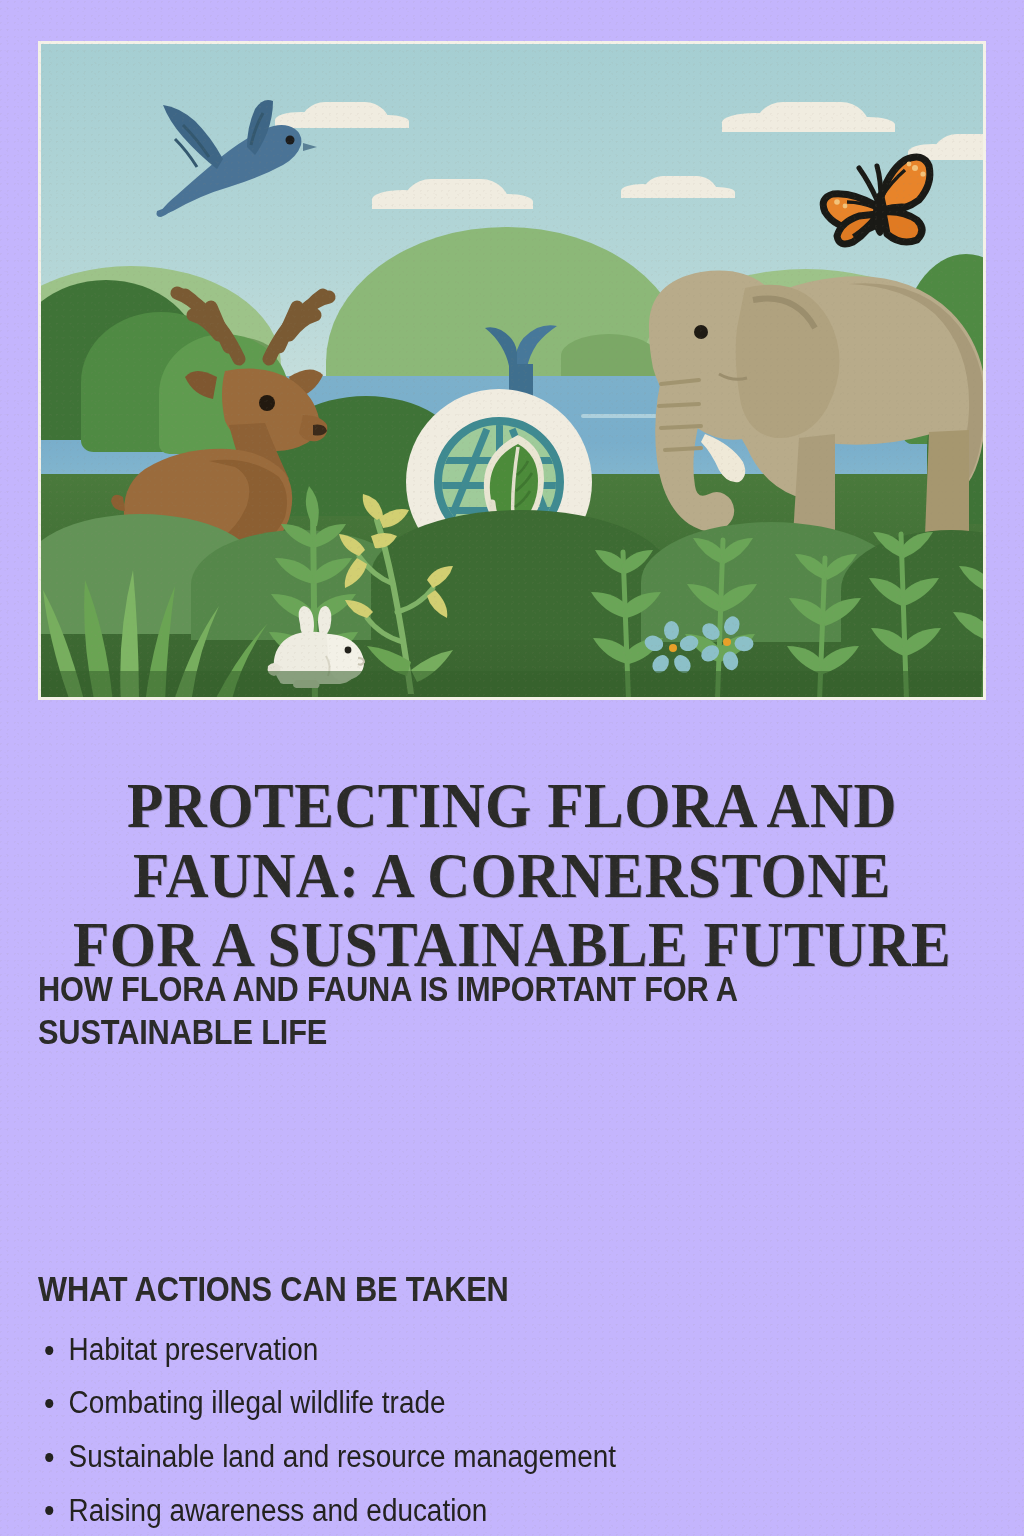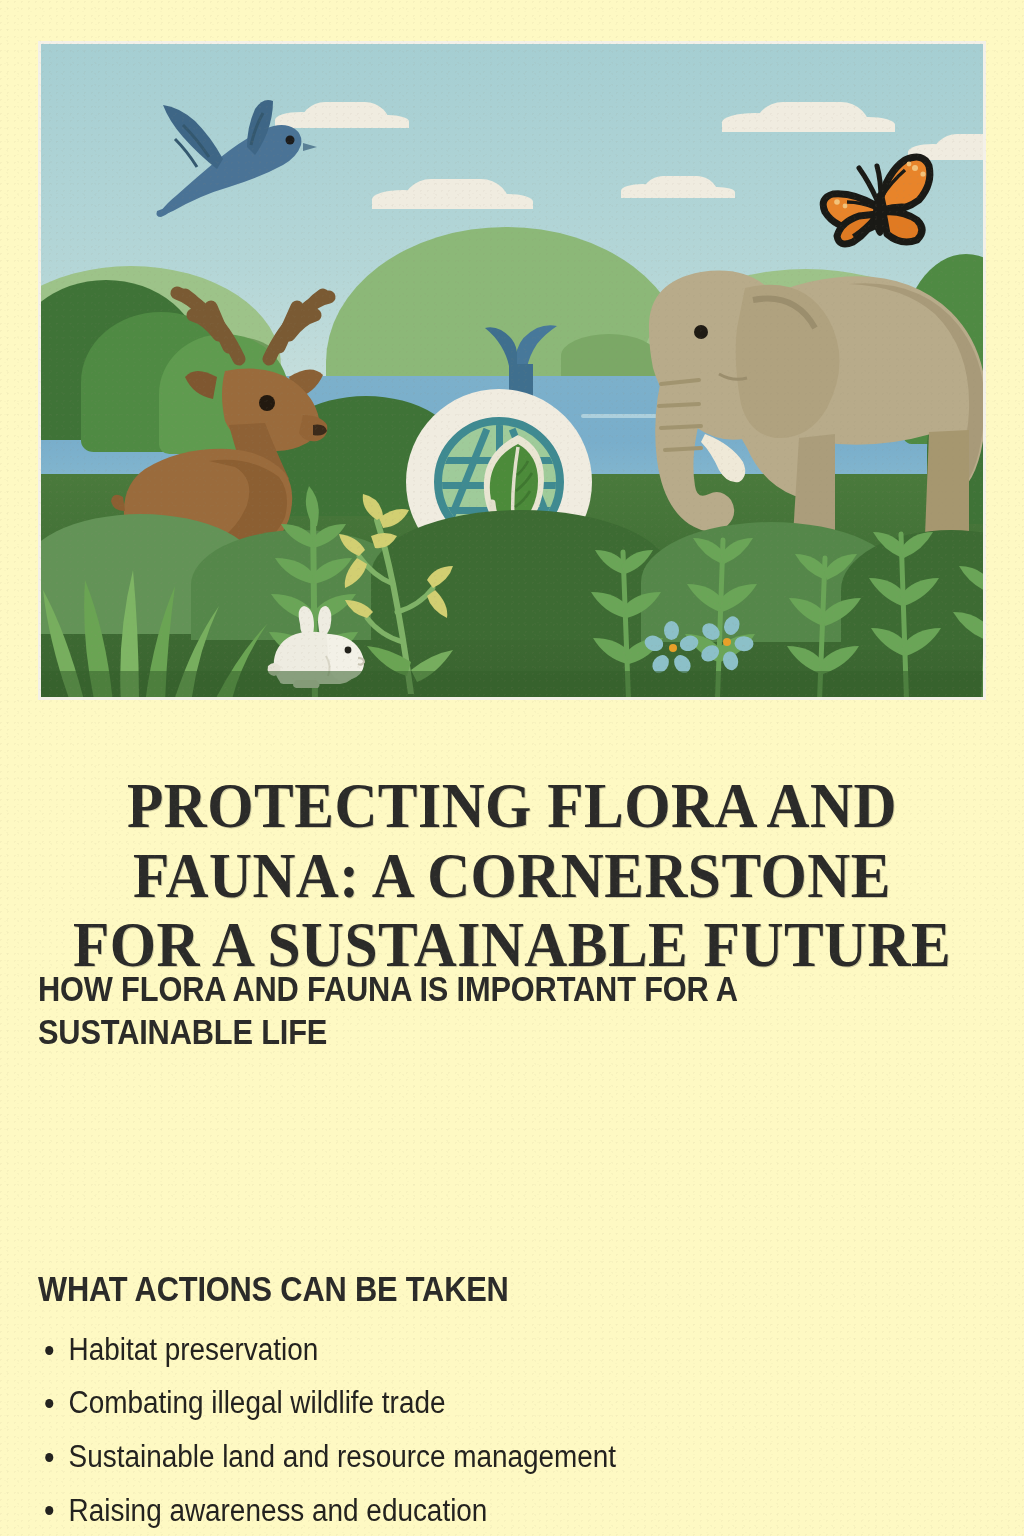--- a/index.html
+++ b/index.html
@@ -10,21 +10,21 @@
     width: 1024px;
     height: 1536px;
     background: #f1ece2;
     font-family: "Liberation Sans", sans-serif;
     overflow: hidden;
     position: relative;
   }
   .poster {
     position: absolute;
     inset: 0;
-    background: #fef9c3;
+    background: #c4b5fd;
   }
   
   .paper-grain {
     position: absolute;
     inset: 0;
     pointer-events: none;
     opacity: .30;
     background-image:
       radial-gradient(circle at 11% 23%, rgba(150,140,120,.22) 0 1px, transparent 1px),
       radial-gradient(circle at 67% 71%, rgba(150,140,120,.18) 0 1px, transparent 1px),

